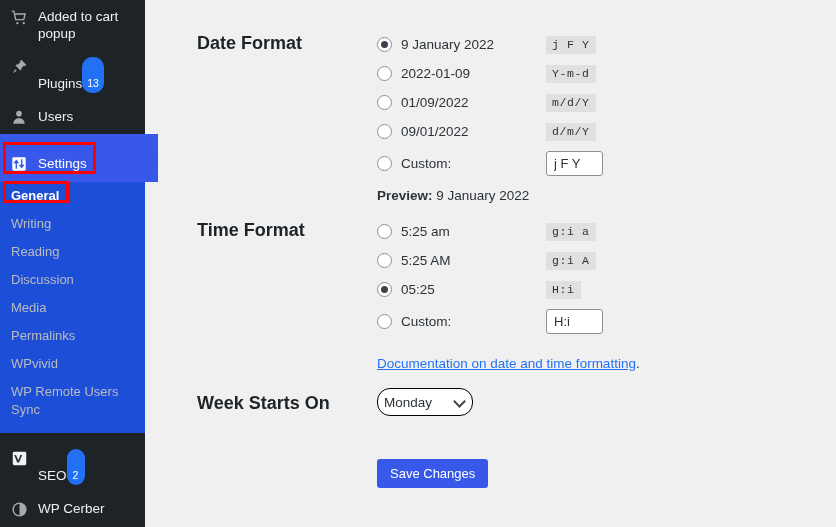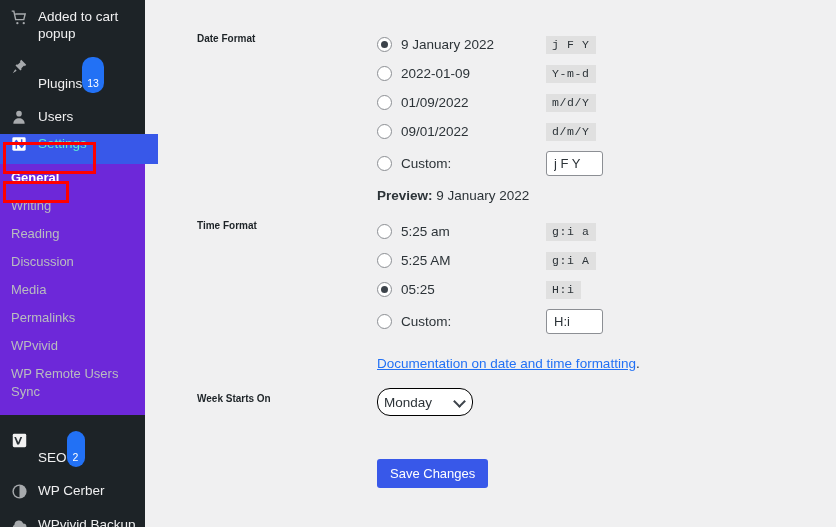--- a/index.html
+++ b/index.html
@@ -49,36 +49,36 @@
     height: 16px;
     text-align: center;
     padding: 18px 5px;
     vertical-align: 1px;
     font-family: "Liberation Sans", sans-serif;
   }
 
   
   .menu-item.active {
     background: #3858e9;
-    color: #5eead4;
+    color: #ffffff;
     width: 158px;
-    padding-top: 0; padding-bottom: 8px;
+    padding-top: 20px; padding-bottom: 8px;
   }
   .menu-item.active .mi-icon { color: #fff; }
   .menu-item.active .arrow {
     position: absolute;
     right: 0; top: 0;
     width: 13px; height: 100%;
     background: #3858e9;
     clip-path: polygon(0 0, 0 100%, 100% 50%);
   }
 
   
   #submenu {
-    background: #6d28d9;
+    background: #1d4ed8;
     padding: 0 0 9px 0;
   }
   .submenu-item {
     padding: 5px 0 5px 11px;
     font-size: 13px;
     line-height: 18px;
     color: #b9bcbf;
   }
   .submenu-item.current { color: #fff; font-weight: bold; }
 
@@ -99,21 +99,21 @@
     flex: 1;
     background: #f0f0f1;
     position: relative;
     padding: 30px 0 0 0;
   }
   .form-row { display: flex; align-items: flex-start; }
   .row-label {
     width: 200px;
     flex: 0 0 200px;
     padding-left: 20px;
-    font-size: 10px;
+    font-size: 18px;
     font-weight: bold;
     color: #1d2327;
     padding-top: 3px;
   }
   .row-body { flex: 1; }
 
   .opt {
     display: flex;
     align-items: center;
     height: 29px;

